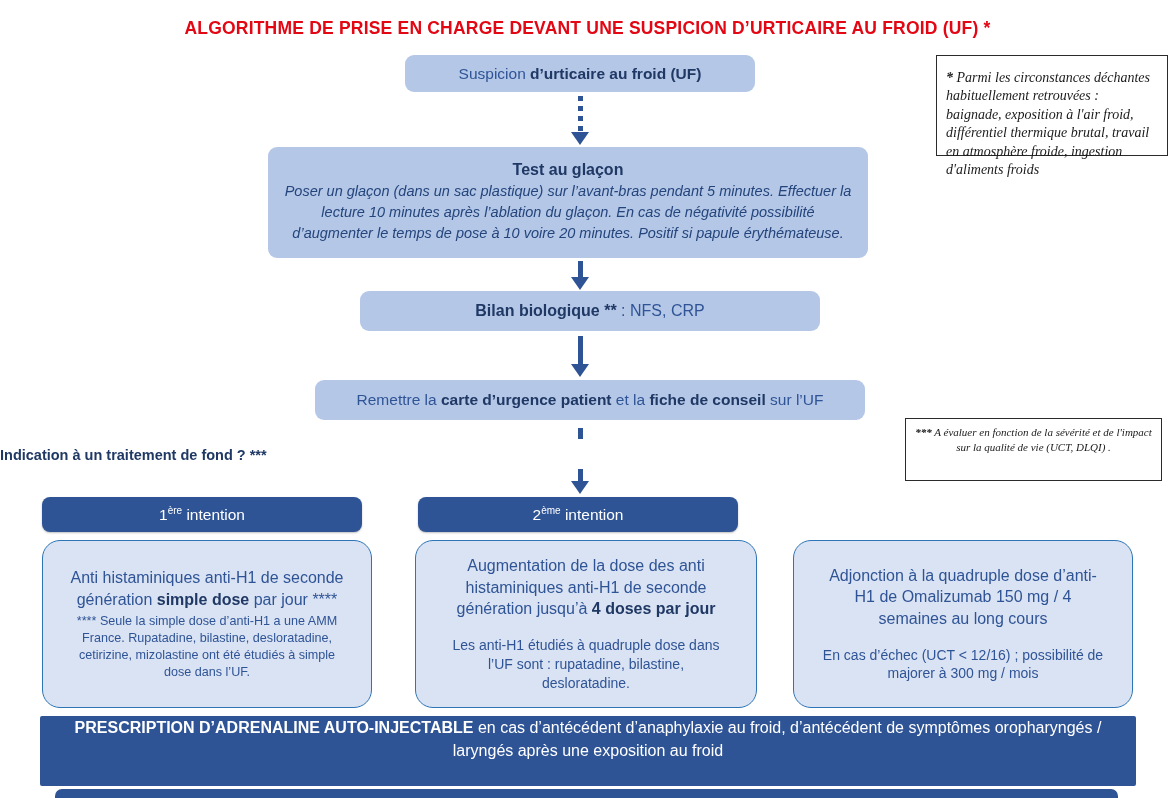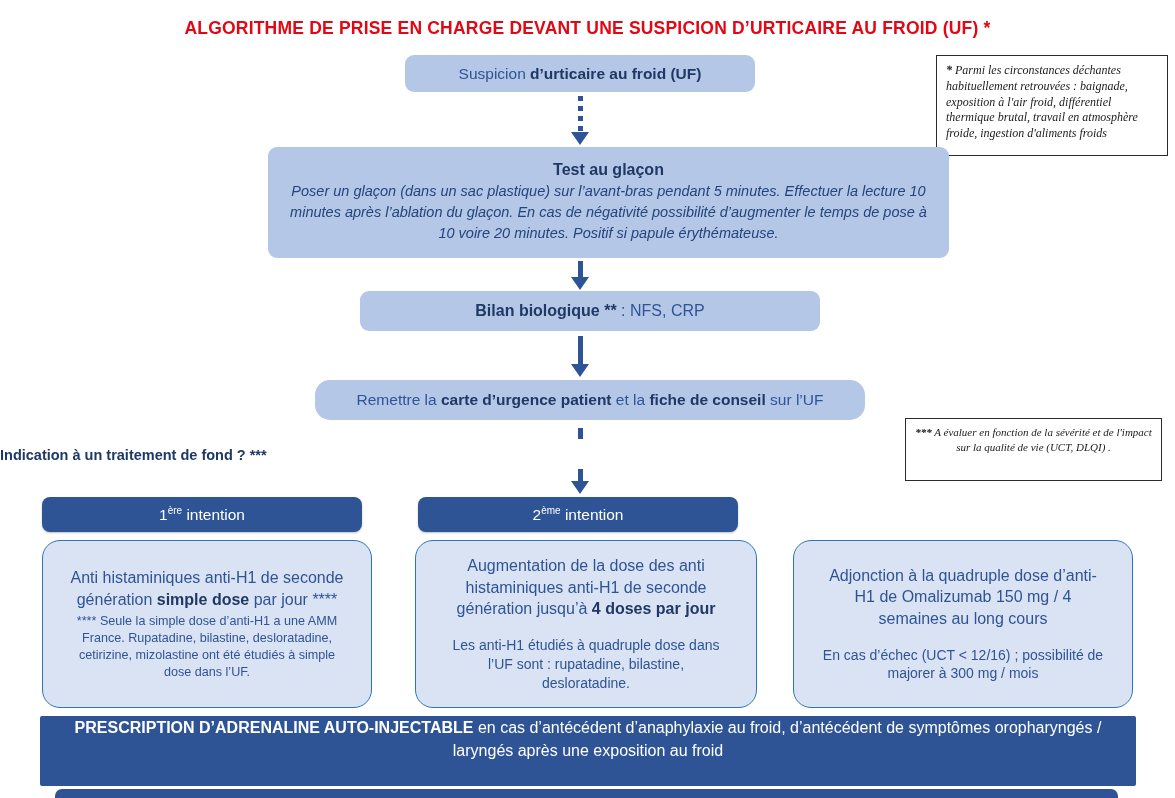--- a/index.html
+++ b/index.html
@@ -9,30 +9,30 @@
   .title{position:absolute;top:18px;left:0;width:100%;text-align:center;
          color:#e30613;font-weight:bold;font-size:17.5px;letter-spacing:.2px;}
 
   
   .flowbox{position:absolute;background:#b4c7e7;border-radius:9px;
            display:flex;align-items:center;justify-content:center;
            color:#2f5496;text-align:center;}
   .flowbox b{color:#1f3864;}
 
   .box-suspicion{left:405px;top:55px;width:350px;height:37px;font-size:15.5px;}
-  .box-test{left:268px;top:147px;width:681px;height:111px;flex-direction:column;padding:4px 14px;box-sizing:border-box;}
+  .box-test{left:268px;top:147px;width:600px;height:111px;flex-direction:column;padding:4px 14px;box-sizing:border-box;}
   .box-test .t{font-weight:bold;color:#1f3864;font-size:16px;margin-bottom:2px;}
   .box-test .b{font-style:italic;color:#24457c;font-size:14.5px;line-height:1.45;}
   .box-bilan{left:360px;top:291px;width:460px;height:40px;font-size:16px;}
-  .box-remettre{left:315px;top:380px;width:550px;height:40px;font-size:15.5px;border-radius:15px;}
+  .box-remettre{left:315px;top:380px;width:550px;height:40px;font-size:15.5px;}
 
   
   .note{position:absolute;background:#fff;border:1.4px solid #2b2b2b;box-sizing:border-box;color:#1a1a1a;}
   .note-serif{font-family:"Liberation Serif", serif;font-style:italic;}
-  .note-star{left:936px;top:55px;width:232px;height:101px;padding:7px 9px;font-size:12px;line-height:1.32;text-align:left;}
+  .note-star{left:936px;top:55px;width:232px;height:101px;padding:13px 9px;font-size:14px;line-height:1.32;text-align:left;}
   .note-2star{left:42px;top:313px;width:252px;height:122px;padding:8px 10px;
               font-style:italic;font-size:13.2px;line-height:1.42;text-align:center;color:#222;
               display:flex;align-items:center;justify-content:center;}
   .note-3star{left:905px;top:418px;width:257px;height:63px;padding:6px 8px;font-size:11px;line-height:1.35;text-align:center;}
   .note .mk{font-weight:bold;}
 
   
   .arrow{position:absolute;display:flex;flex-direction:column;align-items:center;}
   .arrow .shaft{width:5px;background:#2f5496;}
   .arrow .shaft.dotted{background:repeating-linear-gradient(to bottom,#2f5496 0 5px,transparent 5px 10px);}

